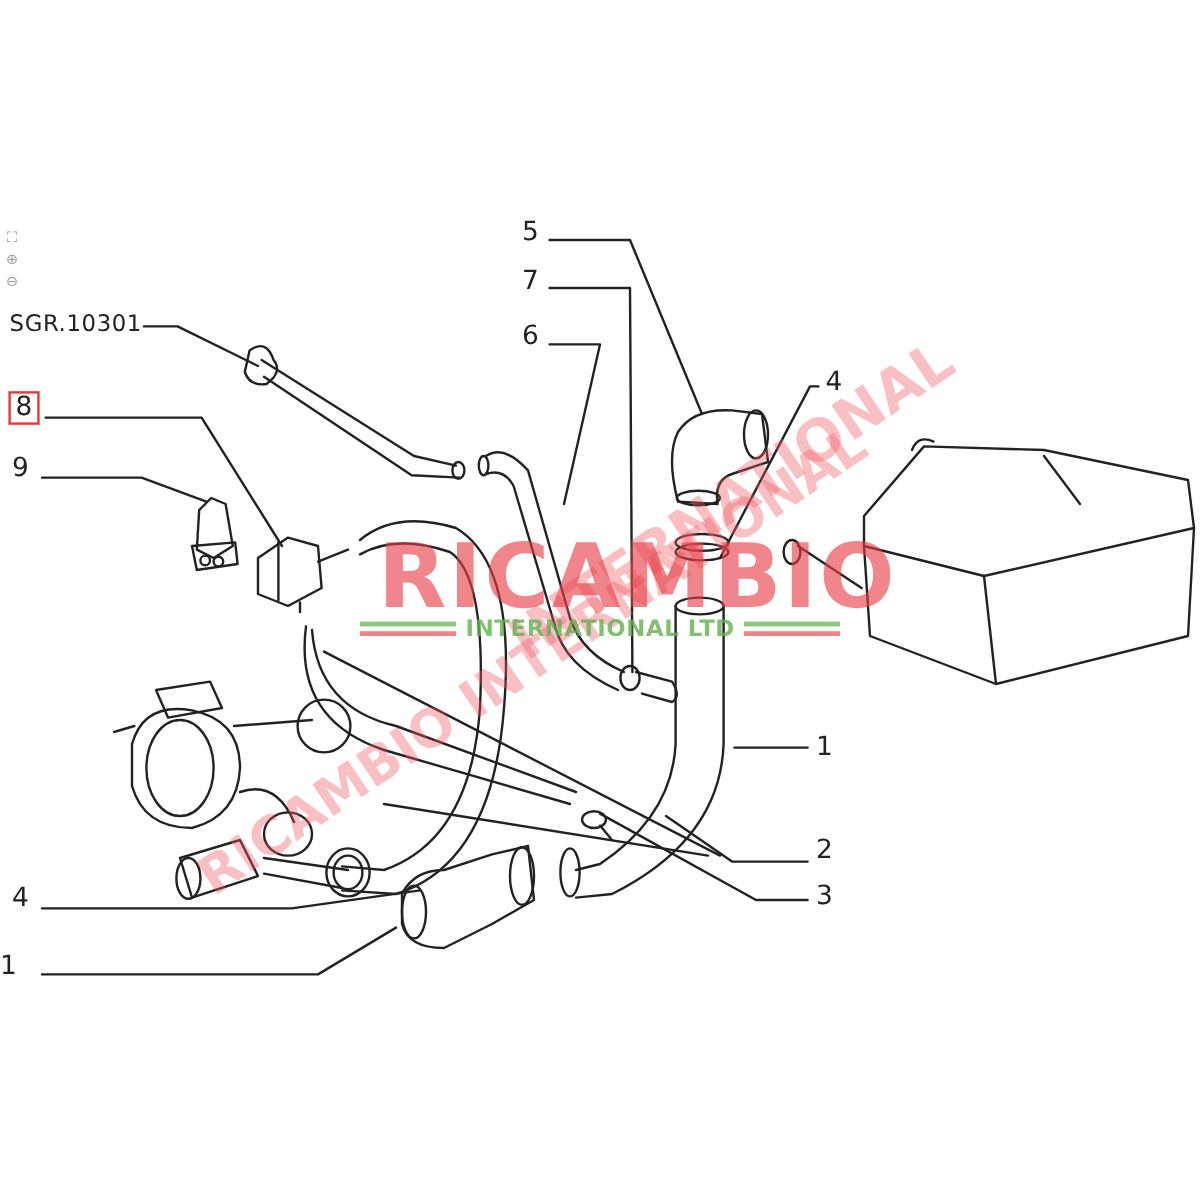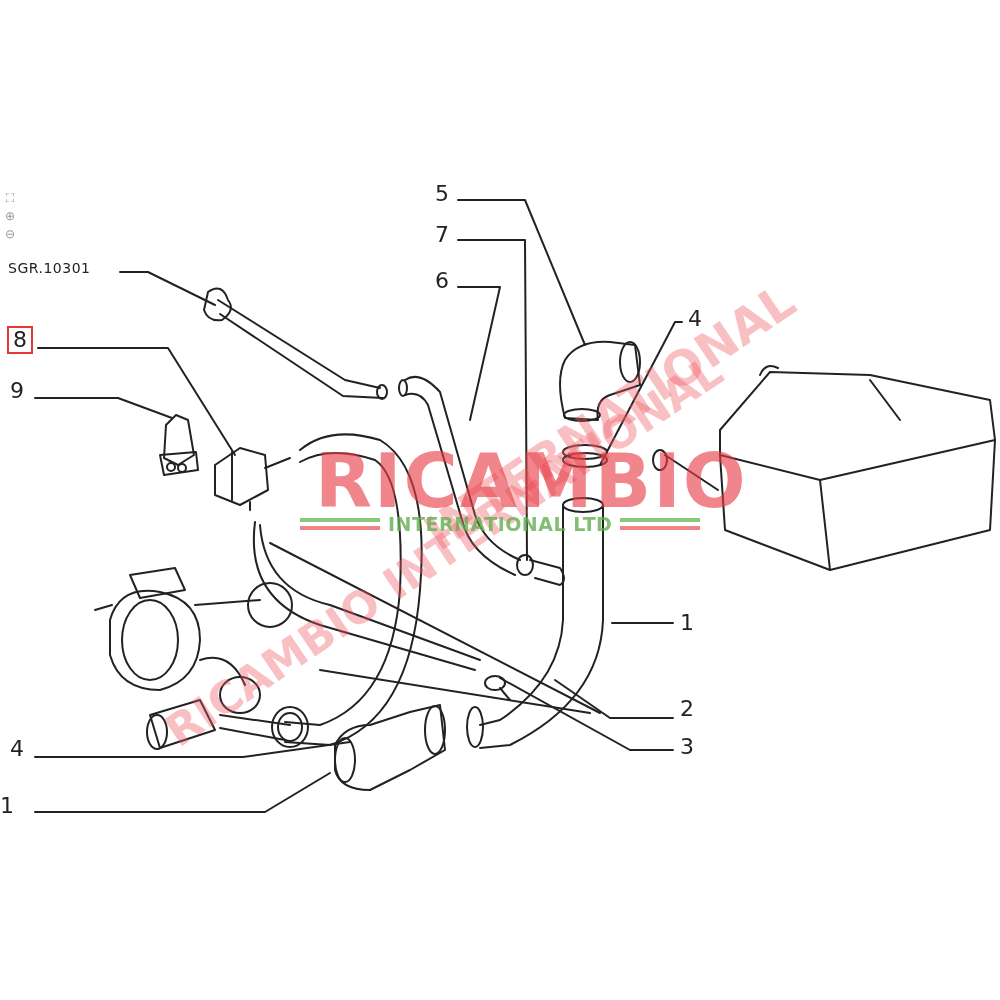--- a/index.html
+++ b/index.html
@@ -1,20 +1,20 @@
 <!DOCTYPE html>
 <html><head>
 <meta charset="utf-8">
 <style>
   html, body { margin: 0; padding: 0; background: #ffffff; }
   body { width: 1000px; height: 1000px; position: relative; overflow: hidden; font-family: "Liberation Sans", sans-serif; }
   .toolbar { position: absolute; left: 2px; top: 190px; width: 22px; }
   .tool { width: 16px; height: 16px; margin-bottom: 2px; color: #999; font-size: 12px; line-height: 16px; text-align: center; cursor: pointer; }
   .callout { position: absolute; font-family: "DejaVu Sans", sans-serif; font-size: 22px; color: #222; line-height: 1; }
-  .callout.sgr { font-size: 14px; letter-spacing: 0.5px; }
+  .callout.sgr { font-size: 19px; letter-spacing: 0.5px; }
   .callout.sel { border: 2px solid #e53935; padding: 1px 4px; }
   svg.diagram { position: absolute; left: 0; top: 0; }
   .wm { position: absolute; pointer-events: none; }
   .wm-main { left: 298px; top: 438px; font-family: "DejaVu Sans", sans-serif; font-weight: bold; font-size: 74px; color: rgba(230,60,70,0.62); letter-spacing: 2px; margin-left: 17px; }
   .wm-sub { left: 300px; top: 512px; width: 420px; height: 24px; display: flex; align-items: center; }
   .wm-bars { display: flex; flex-direction: column; gap: 4px; width: 80px; }
   .wm-bars .g { height: 4px; background: rgba(100,180,80,0.75); }
   .wm-bars .r { height: 4px; background: rgba(235,90,90,0.75); }
   .wm-subtext { font-family: "DejaVu Sans", sans-serif; font-weight: bold; font-size: 19px; color: rgba(100,175,80,0.8); margin: 0 8px; letter-spacing: 0.5px; white-space: nowrap; }
   .wm-diag { font-family: "DejaVu Sans", sans-serif; font-weight: bold; font-size: 48px; color: rgba(240,90,100,0.38); white-space: nowrap; transform-origin: left center; }

